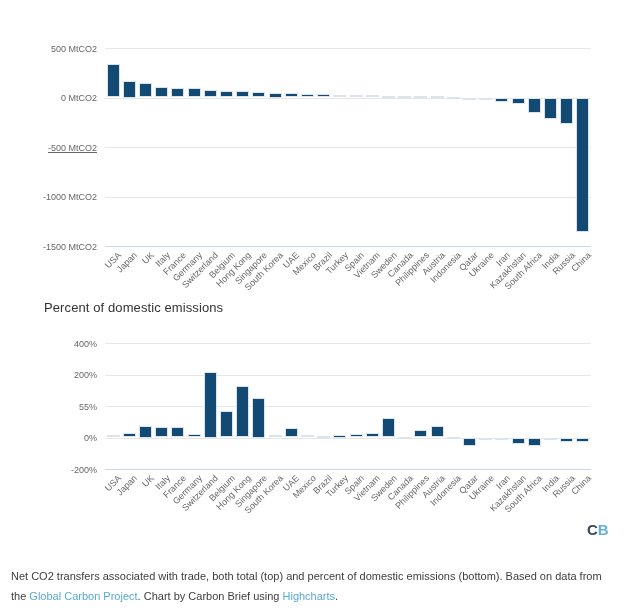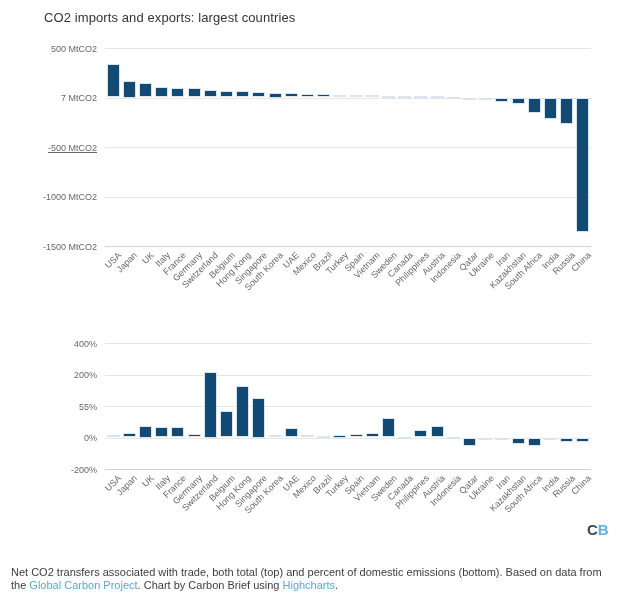--- a/index.html
+++ b/index.html
@@ -20,41 +20,40 @@
   }
   .xlabel{
     position:absolute;font-size:9px;color:#666666;white-space:nowrap;
     transform-origin:0 0;transform:rotate(-45deg) translateX(-100%);
   }
   .bar{
     position:absolute;background:#124a73;border:1px solid #d9e4ee;box-sizing:border-box;
   }
   .caption{
     position:absolute;left:11px;top:566px;width:602px;
-    font-size:11px;line-height:13px;color:#3d3d3d;
+    font-size:11px;line-height:20px;color:#3d3d3d;
   }
   .caption .cap-link{color:#58a9d4;cursor:pointer;}
   .cb-logo{
     position:absolute;left:587px;top:521px;font-size:15px;font-weight:bold;letter-spacing:0px;
   }
   .cb-c{color:#3a4754;}
   .cb-b{color:#63b0dc;}
 </style>
 </head>
 <body>
 
 <div class="stage">
 
-  <div class="chart-title t1">CO2 imports and exports: largest countries</div>
 
   <div class="chart-layer" id="chart0">
       <div class="gridline" style="left: 105px; top: 48px; width: 486px;"></div>
       <div class="ylabel" style="left: 2px; top: 43.5px;">500 MtCO2</div>
       <div class="gridline" style="left: 105px; top: 97.5px; width: 486px;"></div>
-      <div class="ylabel" style="left: 2px; top: 93px;">7 MtCO2</div>
+      <div class="ylabel" style="left: 2px; top: 93px;">0 MtCO2</div>
       <div class="gridline" style="left: 105px; top: 147px; width: 486px;"></div>
       <div class="ylabel" style="left: 2px; top: 142.5px; text-decoration: underline;">-500 MtCO2</div>
       <div class="gridline" style="left: 105px; top: 196.5px; width: 486px;"></div>
       <div class="ylabel" style="left: 2px; top: 192px;">-1000 MtCO2</div>
       <div class="gridline" style="left: 105px; top: 246px; width: 486px;"></div>
       <div class="ylabel" style="left: 2px; top: 241.5px;">-1500 MtCO2</div>
       <div class="axisline" style="left: 105px; top: 246px; width: 486px;"></div>
       <div class="bar" style="left: 106.6px; top: 64.3px; width: 13px; height: 33.2px;"></div>
       <span class="xlabel" style="left: 116.1px; top: 250px;">USA</span>
       <div class="bar" style="left: 122.8px; top: 80.5px; width: 13px; height: 17px;"></div>
@@ -110,20 +109,21 @@
       <div class="bar" style="left: 527.8px; top: 97.5px; width: 13px; height: 15.3px;"></div>
       <span class="xlabel" style="left: 537.3px; top: 250px;">South Africa</span>
       <div class="bar" style="left: 544px; top: 97.5px; width: 13px; height: 21.3px;"></div>
       <span class="xlabel" style="left: 553.5px; top: 250px;">India</span>
       <div class="bar" style="left: 560.2px; top: 97.5px; width: 13px; height: 26.7px;"></div>
       <span class="xlabel" style="left: 569.7px; top: 250px;">Russia</span>
       <div class="bar" style="left: 576.4px; top: 97.5px; width: 13px; height: 134.6px;"></div>
       <span class="xlabel" style="left: 585.9px; top: 250px;">China</span>
     </div>
 
+  <div class="chart-title t2">Percent of domestic emissions</div>
 
   <div class="chart-layer" id="chart1">
       <div class="gridline" style="left: 105px; top: 343px; width: 486px;"></div>
       <div class="ylabel" style="left: 2px; top: 338.5px;">400%</div>
       <div class="gridline" style="left: 105px; top: 374.5px; width: 486px;"></div>
       <div class="ylabel" style="left: 2px; top: 370px;">200%</div>
       <div class="gridline" style="left: 105px; top: 406px; width: 486px;"></div>
       <div class="ylabel" style="left: 2px; top: 401.5px;">55%</div>
       <div class="gridline" style="left: 105px; top: 437.5px; width: 486px;"></div>
       <div class="ylabel" style="left: 2px; top: 433px;">0%</div>

